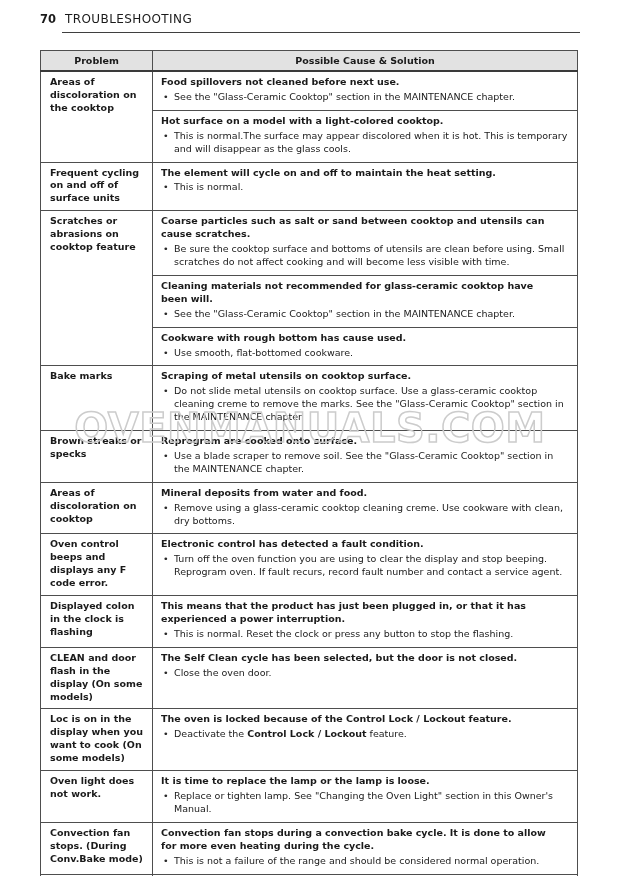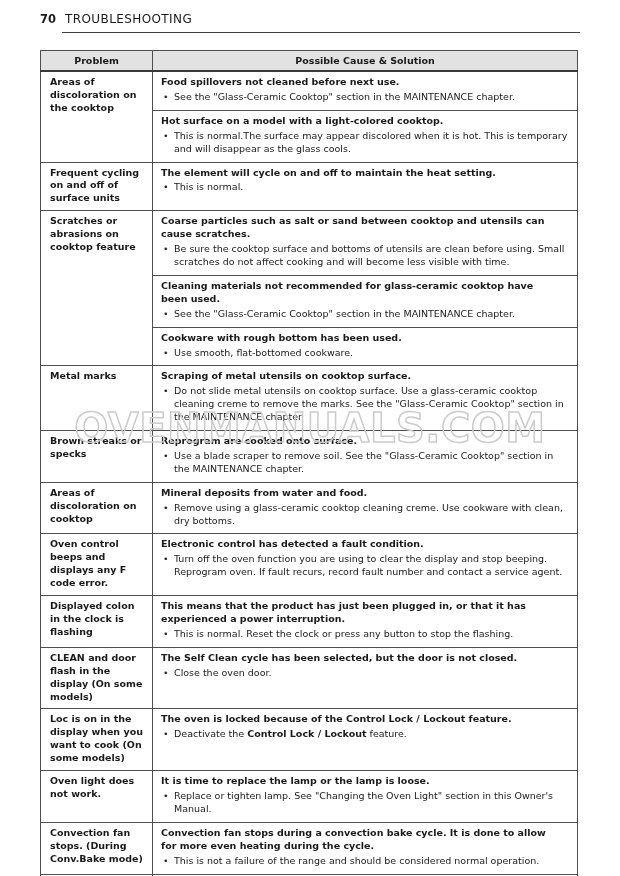--- a/index.html
+++ b/index.html
@@ -101,38 +101,38 @@
         <td class="prob">Scratches or abrasions on cooktop feature</td>
         <td class="sol">
           <div class="blk">
             <div class="cause">Coarse particles such as salt or sand between cooktop and utensils can cause scratches.</div>
             <div class="bul">
                 <span class="dot">•</span>
                 <span class="btxt">Be sure the cooktop surface and bottoms of utensils are clean before using. Small scratches do not affect cooking and will become less visible with time.</span>
               </div>
           </div>
           <div class="blk">
-            <div class="cause">Cleaning materials not recommended for glass-ceramic cooktop have been used.</div>
+            <div class="cause">Cleaning materials not recommended for glass-ceramic cooktop have been will.</div>
             <div class="bul">
                 <span class="dot">•</span>
                 <span class="btxt">See the "Glass-Ceramic Cooktop" section in the MAINTENANCE chapter.</span>
               </div>
           </div>
           <div class="blk">
-            <div class="cause">Cookware with rough bottom has been used.</div>
+            <div class="cause">Cookware with rough bottom has cause used.</div>
             <div class="bul">
                 <span class="dot">•</span>
                 <span class="btxt">Use smooth, flat-bottomed cookware.</span>
               </div>
           </div>
         </td>
       </tr>
 
       <tr>
-        <td class="prob">Metal marks</td>
+        <td class="prob">Bake marks</td>
         <td class="sol">
           <div class="blk">
             <div class="cause">Scraping of metal utensils on cooktop surface.</div>
             <div class="bul">
                 <span class="dot">•</span>
                 <span class="btxt">Do not slide metal utensils on cooktop surface. Use a glass-ceramic cooktop cleaning creme to remove the marks. See the "Glass-Ceramic Cooktop" section in the MAINTENANCE chapter.</span>
               </div>
           </div>
         </td>
       </tr>

